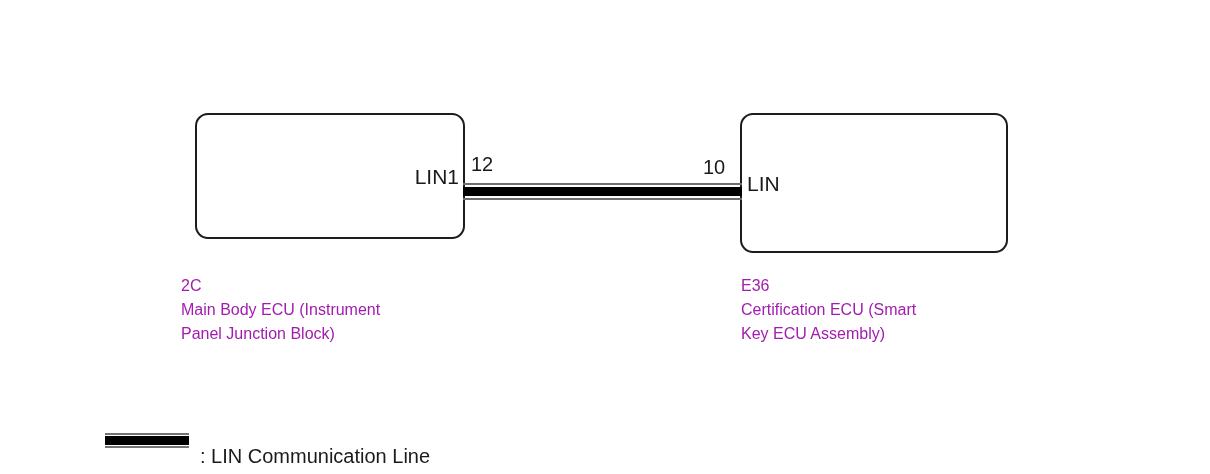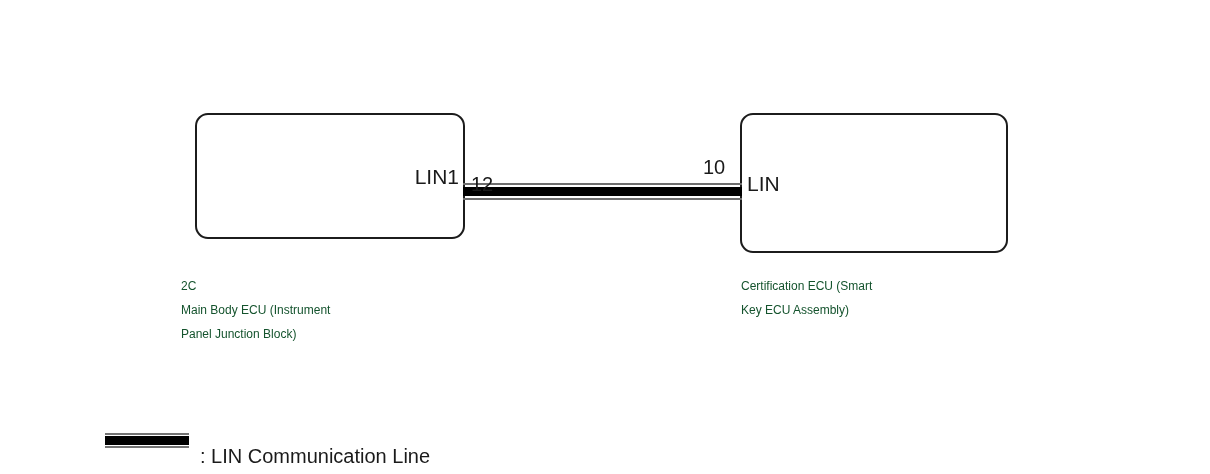--- a/index.html
+++ b/index.html
@@ -79,29 +79,29 @@
   }
 
   
   .pin-number {
     position: absolute;
     font-size: 20px;
     line-height: 20px;
     color: #1a1a1a;
     white-space: nowrap;
   }
-  #pin-number-left  { left: 471px;  top: 174px; text-align: right; }
+  #pin-number-left  { left: 471px;  top: 154px; text-align: right; }
   #pin-number-right { left: 703px;  top: 157px; }
 
   
   .ecu-caption {
     position: absolute;
-    font-size: 12px;
+    font-size: 16px;
     line-height: 24px;
-    color: #14532d;
+    color: #a21caf;
     white-space: nowrap;
   }
   #caption-left  { left: 181px; top: 274px; }
   #caption-right { left: 741px; top: 274px; }
   .ecu-caption .caption-line { display: block; }
 
   
   #legend {
     position: absolute;
     left: 105px;
@@ -163,20 +163,21 @@
   <span class="pin-number" id="pin-number-left">12</span>
   <span class="pin-number" id="pin-number-right">10</span>
 
   <div class="ecu-caption" id="caption-left">
     <span class="caption-line">2C</span>
     <span class="caption-line">Main Body ECU (Instrument</span>
     <span class="caption-line">Panel Junction Block)</span>
   </div>
 
   <div class="ecu-caption" id="caption-right">
+    <span class="caption-line">E36</span>
     <span class="caption-line">Certification ECU (Smart</span>
     <span class="caption-line">Key ECU Assembly)</span>
   </div>
 
   <div id="legend">
     <div id="legend-swatch">
       <div class="wire-edge top"></div>
       <div class="wire-core"></div>
       <div class="wire-edge bottom"></div>
     </div>

